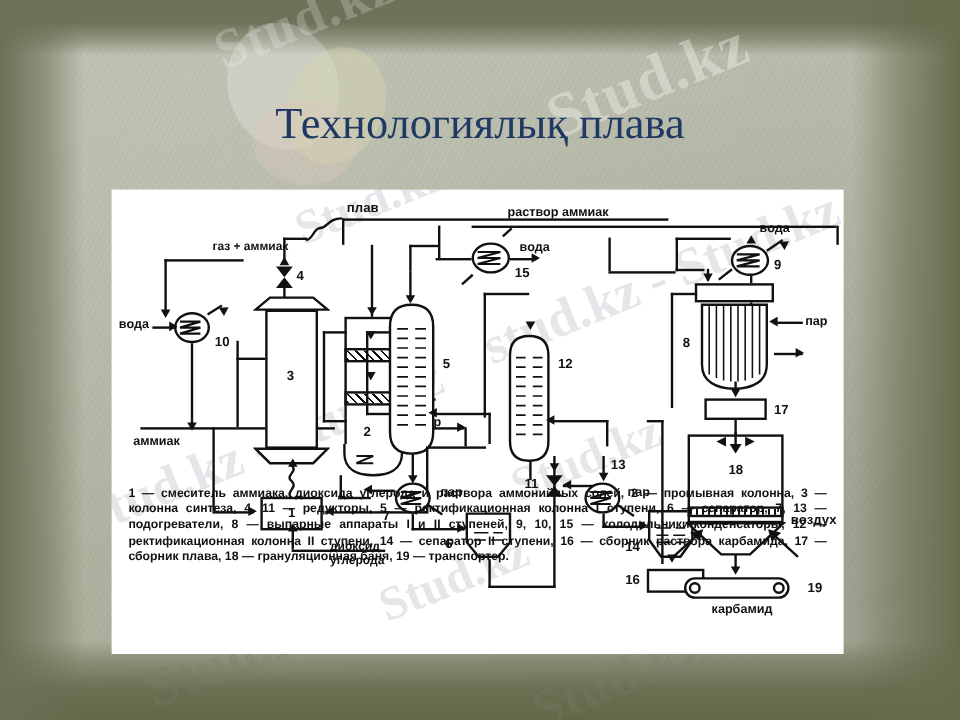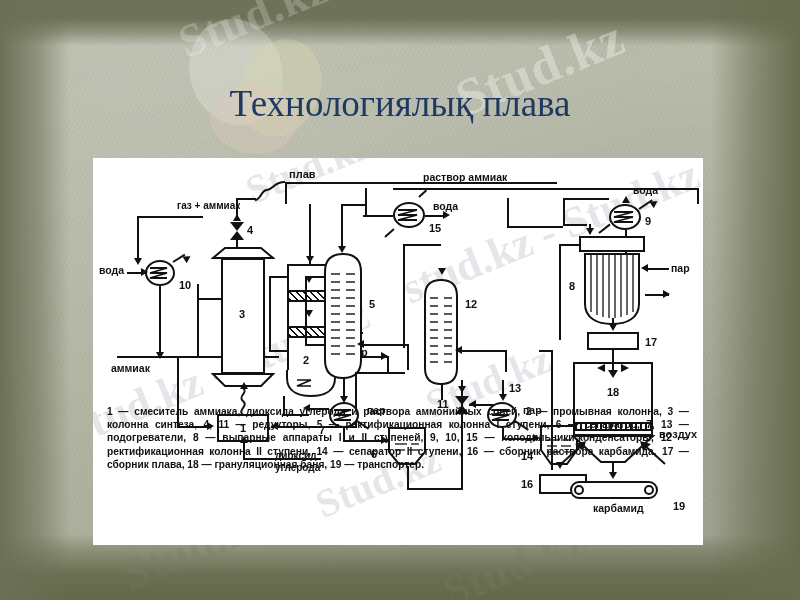--- a/index.html
+++ b/index.html
@@ -465,21 +465,21 @@
       <polygon points="3,1 14,4 6,11" fill="#111"></polygon>
     </svg>
     <div class="ln v" style="left:519px;top:304px;height:14px;"></div>
     <div class="arr ar-d" style="left:516px;top:314px;"></div>
 
     <svg style="position:absolute;left:468px;top:322px;" width="106" height="22">
       <rect x="10" y="2" width="86" height="16" rx="8" fill="#fff" stroke="#111" stroke-width="2"></rect>
       <circle cx="18" cy="10" r="4" fill="#fff" stroke="#111" stroke-width="2"></circle>
       <circle cx="88" cy="10" r="4" fill="#fff" stroke="#111" stroke-width="2"></circle>
     </svg>
-    <div class="num" style="left:580px;top:326px;margin-top:16px;">19</div>
+    <div class="num" style="left:580px;top:326px;">19</div>
     <div class="lbl" style="left:500px;top:344px;font-size:10.5px;">карбамид</div>
 
     <div class="ln v" style="left:458px;top:192px;height:120px;"></div>
     <div class="ln h" style="left:446px;top:192px;width:14px;"></div>
     <div class="ln v" style="left:414px;top:40px;height:28px;"></div>
     <div class="ln h" style="left:414px;top:68px;width:56px;"></div>
 
     <div class="ln h" style="left:262px;top:214px;width:50px;"></div>
     <div class="ln v" style="left:294px;top:198px;height:16px;"></div>
 

